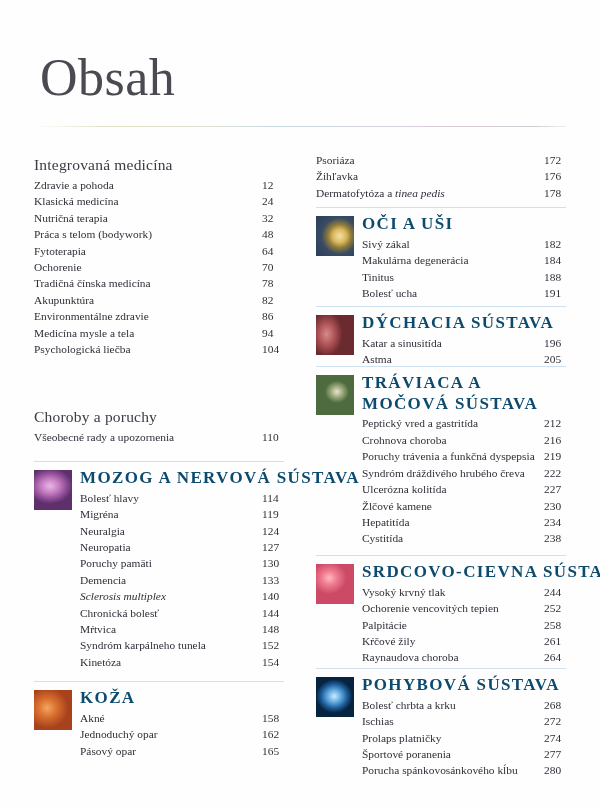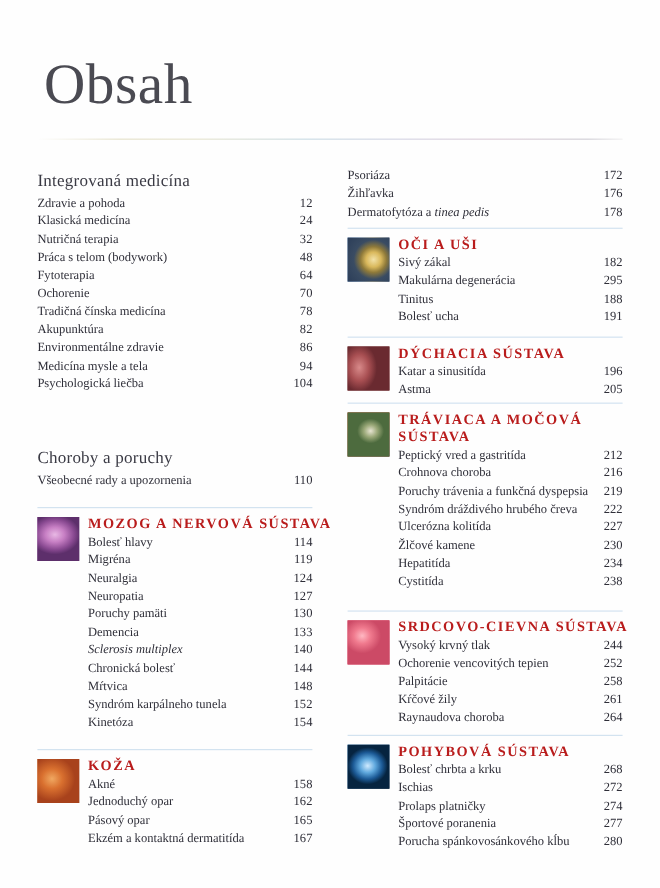--- a/index.html
+++ b/index.html
@@ -63,44 +63,43 @@
     margin-bottom:6px;
   }
   .sec-body{position:relative;padding-left:46px;}
   .thumb{
     position:absolute;left:0;top:2px;
     width:38px;height:40px;
     border:0;
     background:#ccc;
   }
   .sec-title{
-    font-size:13px;
+    font-size:17px;
     letter-spacing:1.35px;
     font-weight:700;
-    color:#b91c1c;
+    color:#0c4a6e;
     line-height:1.22;
     margin:0 0 1px 0;
     white-space:nowrap;
   }
   .sec-title.wrap{white-space:normal;}
 
   
   ul.entries{list-style:none;margin:0;padding:0;}
   ul.entries li{
     display:flex;
     align-items:baseline;
     font-size:11.4px;
     line-height:16.4px;
     color:#2e2e38;
   }
   ul.entries li .lbl{flex:0 1 auto;white-space:nowrap;}
   ul.entries li .dotfill{flex:1 1 auto;}
   ul.entries li .pg{
     flex:0 0 auto;
-    text-align:right;
     min-width:22px;
     color:#2e2e38;
   }
   .it{font-style:italic;}
 
   
   .th-brain{
     background:
       radial-gradient(ellipse 60% 45% at 42% 40%, #e8b8e4 0%, #c77fc4 38%, #8a4a92 75%, #5d2f6b 100%),
       linear-gradient(140deg,#b06ab5 0%,#7a3d86 55%,#4e2660 100%);
@@ -300,25 +299,20 @@
                 <li>
                   <span class="lbl">Jednoduchý opar</span>
                   <span class="dotfill"></span>
                   <span class="pg">162</span>
                 </li>
                 <li>
                   <span class="lbl">Pásový opar</span>
                   <span class="dotfill"></span>
                   <span class="pg">165</span>
                 </li>
-                <li>
-                  <span class="lbl">Ekzém a kontaktná dermatitída</span>
-                  <span class="dotfill"></span>
-                  <span class="pg">167</span>
-                </li>
               </ul>
             </div>
           </div>
         </div>
       </div>
   </div>
 
   <div class="col col-right">
     <div id="right-blocks">
         <div class="block" style="top: 152px;">
@@ -348,21 +342,21 @@
               <div class="sec-title">OČI A UŠI</div>
               <ul class="entries">
                 <li>
                   <span class="lbl">Sivý zákal</span>
                   <span class="dotfill"></span>
                   <span class="pg">182</span>
                 </li>
                 <li>
                   <span class="lbl">Makulárna degenerácia</span>
                   <span class="dotfill"></span>
-                  <span class="pg">295</span>
+                  <span class="pg">184</span>
                 </li>
                 <li>
                   <span class="lbl">Tinitus</span>
                   <span class="dotfill"></span>
                   <span class="pg">188</span>
                 </li>
                 <li>
                   <span class="lbl">Bolesť ucha</span>
                   <span class="dotfill"></span>
                   <span class="pg">191</span>

